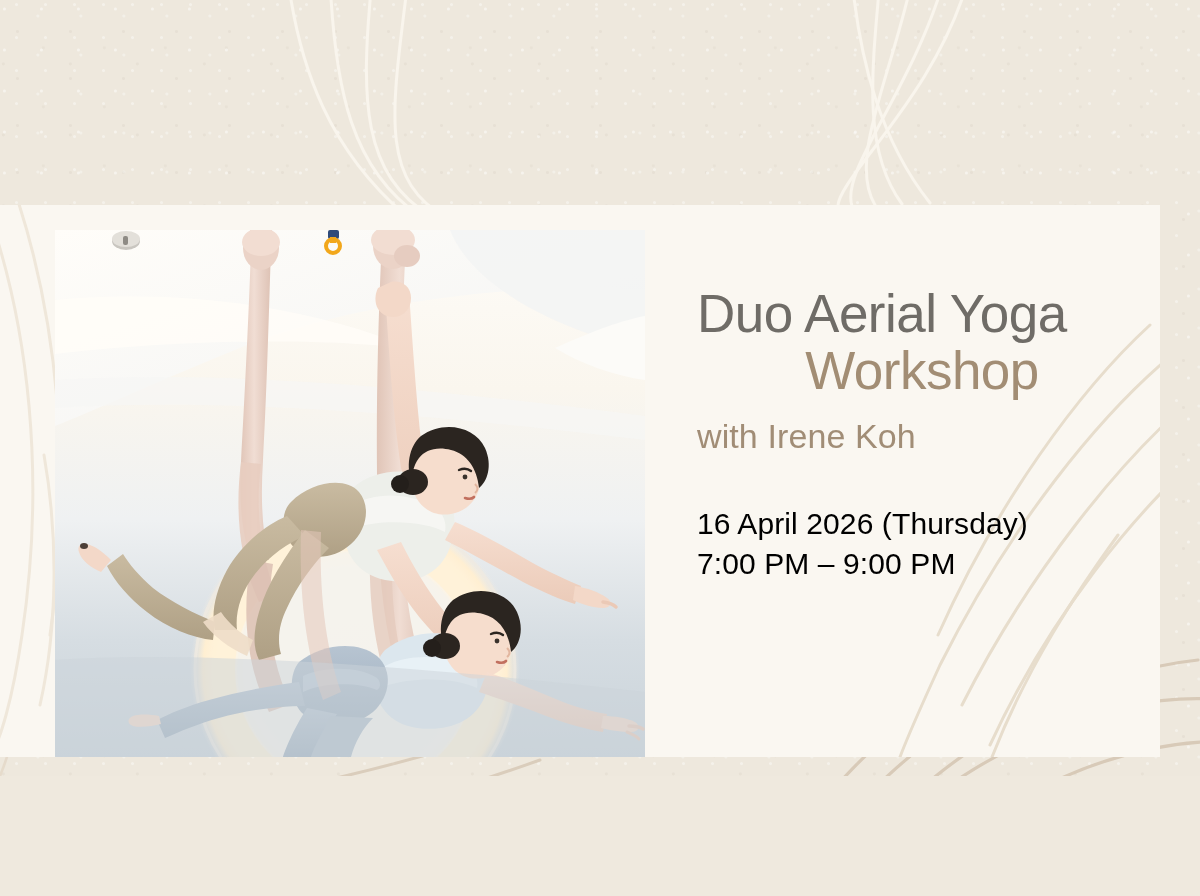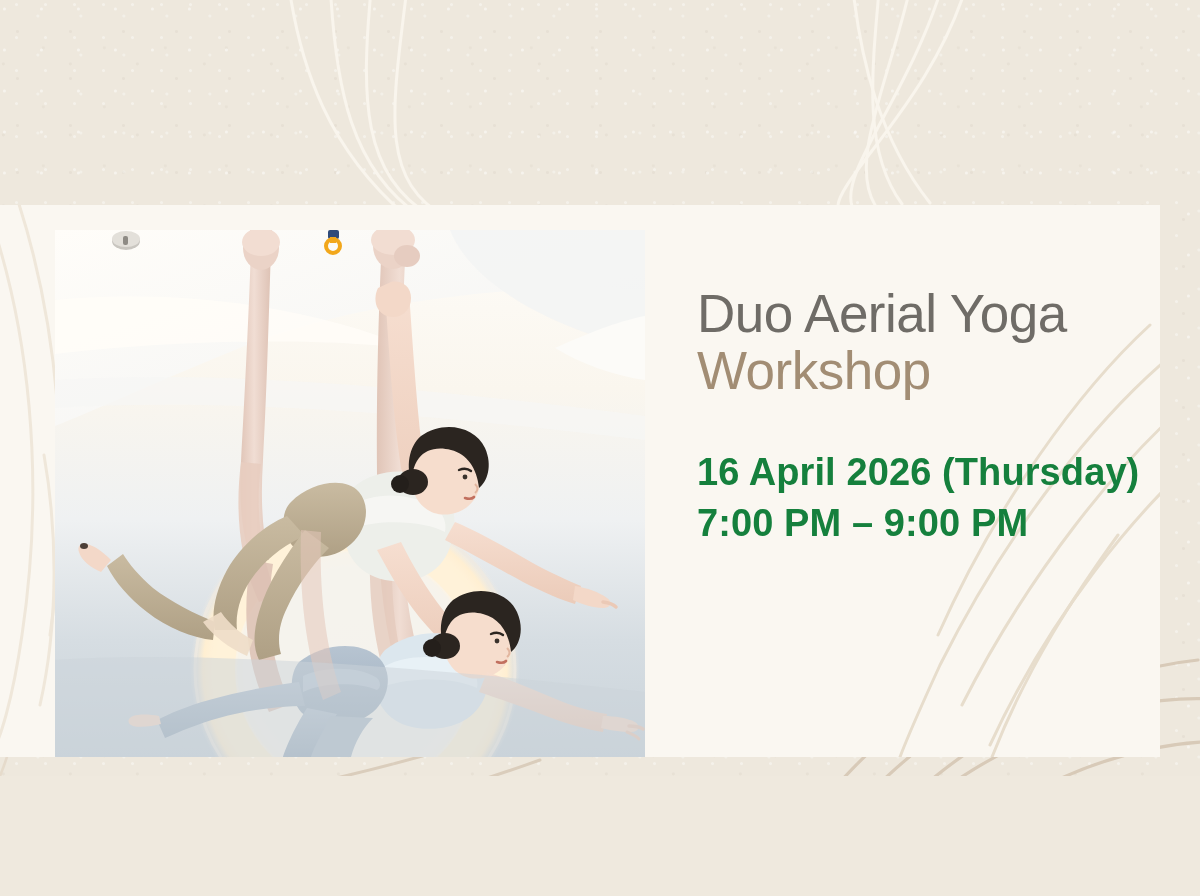--- a/index.html
+++ b/index.html
@@ -50,27 +50,27 @@
   .ph-svg{ position:absolute; inset:0; width:590px; height:527px; }
 
   
   .textcol{
     position:absolute; left:697px; top:285px; width:450px;
   }
   .title{
     font-size:53px; line-height:1.08; letter-spacing:-.5px;
     color:#6F6C67; font-weight:400; white-space:nowrap;
   }
-  .title .accent{ color:#A28D74; display:block; }
+  .title .accent{ color:#A28D74; display:block;text-align:center; }
   .subtitle{
     margin-top:18px; font-size:34px; color:#A18D76; font-weight:400; letter-spacing:.1px;
   }
   .meta{ margin-top:48px; }
   .meta-line{
-    font-size:38px; line-height:1.33; color:#15803d; font-weight:700; letter-spacing:.1px;
+    font-size:30px; line-height:1.33; color:#000000; font-weight:400; letter-spacing:.1px;
   }
 </style>
 </head>
 <body>
 
 <div class="poster">
 
   <div class="grain"></div>
 
   <svg class="deco-svg" viewBox="0 0 1200 896" preserveAspectRatio="none">
@@ -265,19 +265,20 @@
         <path d="M0,430 C140,420 360,436 590,462 V527 H0 Z" fill="#CBD4DA" opacity=".5"></path>
       </svg>
     </div>
   </div>
 
   <div class="textcol">
     <h1 class="title">
       <span>Duo Aerial Yoga</span>
       <span class="accent">Workshop</span>
     </h1>
+    <div class="subtitle">with Irene Koh</div>
     <div class="meta">
       <div class="meta-line">16 April 2026 (Thursday)</div>
       <div class="meta-line">7:00 PM – 9:00 PM</div>
     </div>
   </div>
 
 </div>
 
 </body></html>

